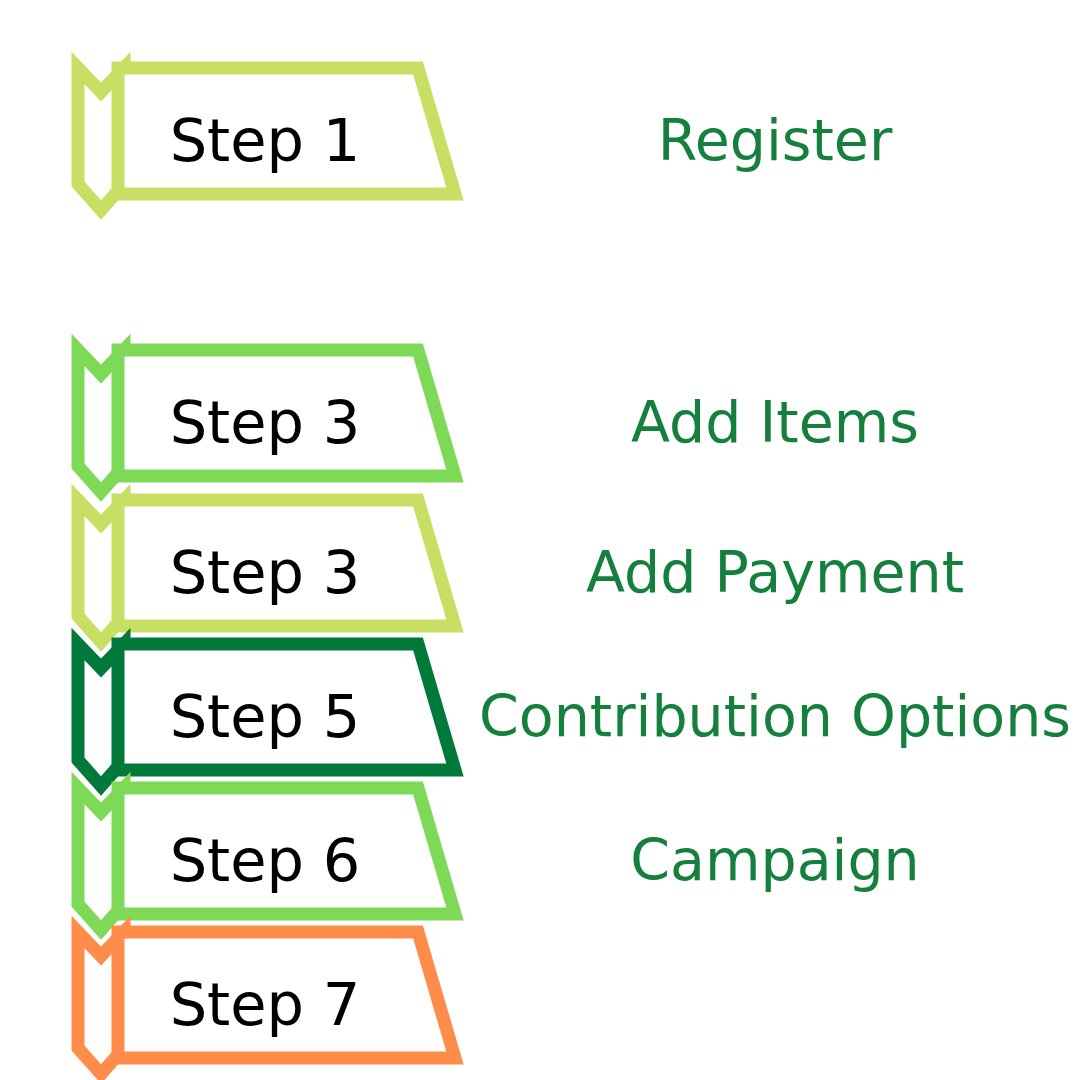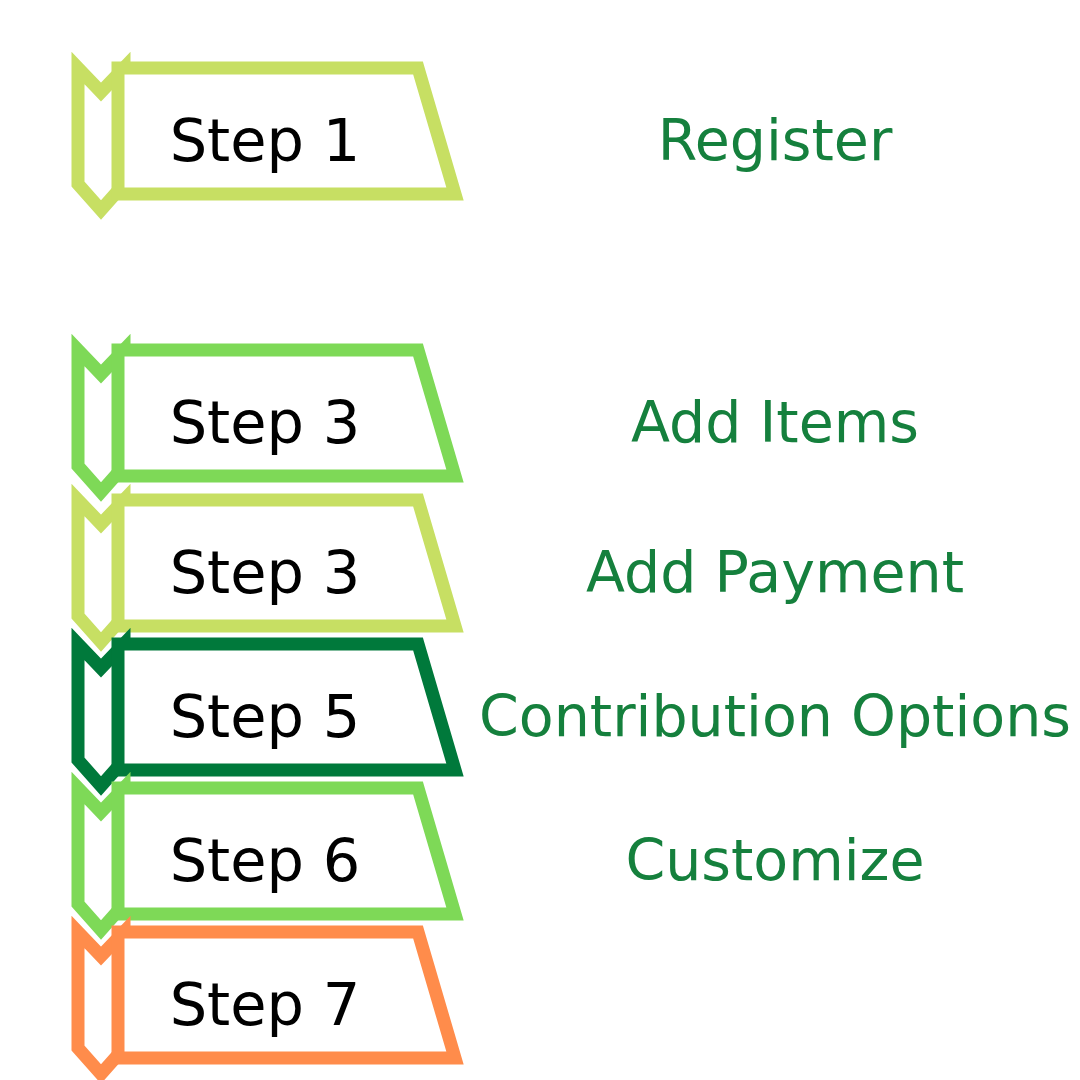--- a/index.html
+++ b/index.html
@@ -111,21 +111,21 @@
       <div class="desc-label">Contribution Options</div>
     </div>
     <div class="step-row" style="top: 746px; text-decoration: underline;">
       <div class="shape-wrap">
         <svg viewBox="0 0 390 148" xmlns="http://www.w3.org/2000/svg">
           <path d="M 0 2 L 23 26 L 46 2 L 46 118 L 23 144 L 0 118 Z" fill="#ffffff" stroke="#7ED957" stroke-width="13" stroke-linejoin="miter"></path>
           <path d="M 40 2 L 340 2 L 377 128 L 40 128 Z" fill="#ffffff" stroke="#7ED957" stroke-width="13" stroke-linejoin="miter"></path>
         </svg>
       </div>
       <div class="step-label">Step 6</div>
-      <div class="desc-label">Customize</div>
+      <div class="desc-label">Campaign</div>
     </div>
     <div class="step-row" style="top: 890px; text-decoration: underline;">
       <div class="shape-wrap">
         <svg viewBox="0 0 390 148" xmlns="http://www.w3.org/2000/svg">
           <path d="M 0 2 L 23 26 L 46 2 L 46 118 L 23 144 L 0 118 Z" fill="#ffffff" stroke="#FF8C4B" stroke-width="13" stroke-linejoin="miter"></path>
           <path d="M 40 2 L 340 2 L 377 128 L 40 128 Z" fill="#ffffff" stroke="#FF8C4B" stroke-width="13" stroke-linejoin="miter"></path>
         </svg>
       </div>
       <div class="step-label">Step 7</div>
     </div>

